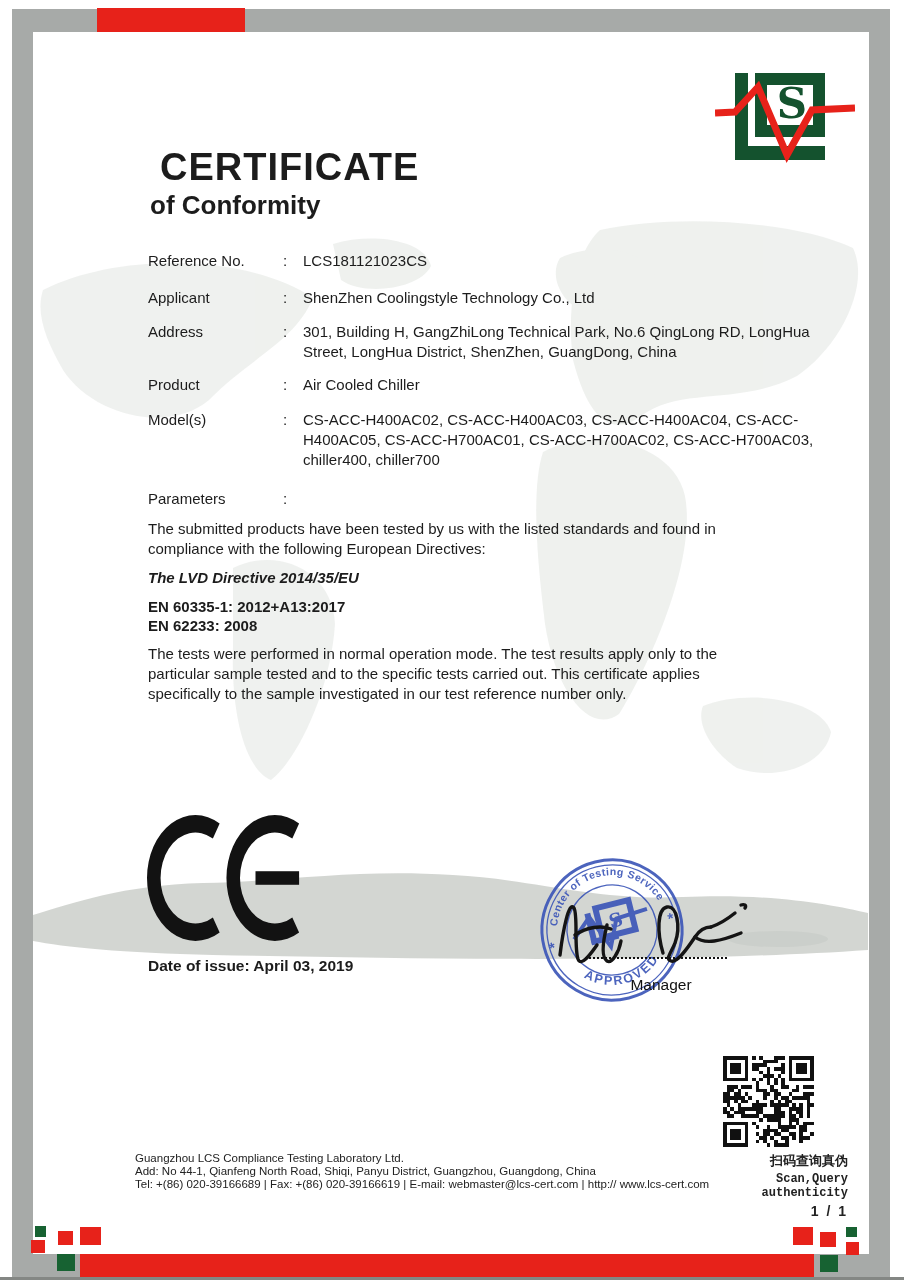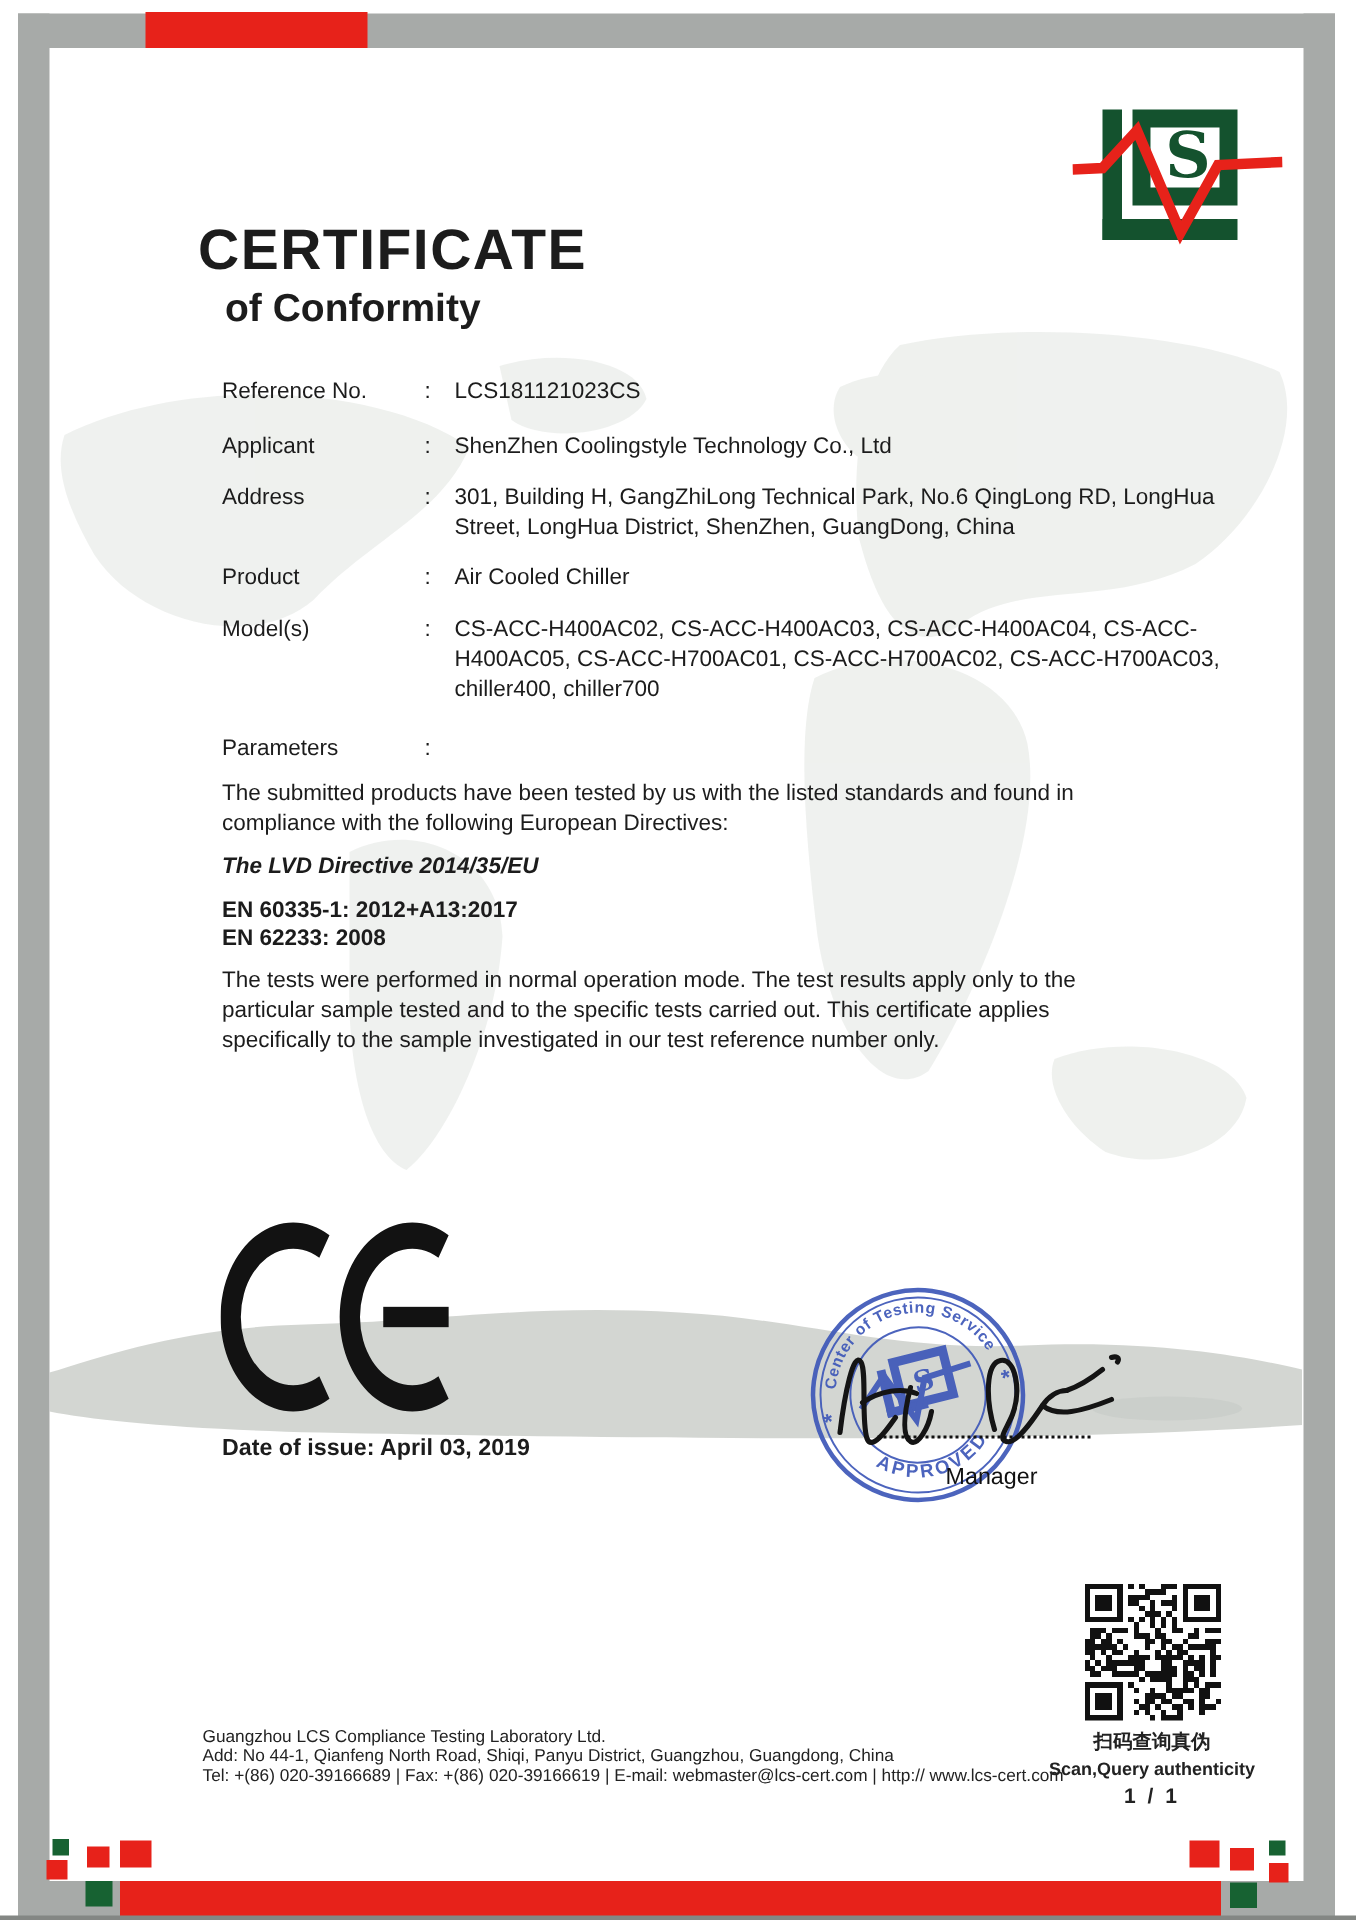--- a/index.html
+++ b/index.html
@@ -6,21 +6,21 @@
   .page{position:relative;width:904px;height:1280px;background:#fff;overflow:hidden;
         font-family:"Liberation Sans",sans-serif;color:#1c1c1c;}
   .abs{position:absolute;}
   
   .frame{position:absolute;background:var(--frame-gray);}
   .redseg{position:absolute;background:var(--accent-red);}
   .sq{position:absolute;}
   .sq.red{background:var(--accent-red);}
   .sq.green{background:var(--accent-green);}
   
-  .title-main{position:absolute;left:132px;top:146px;font-size:38px;font-weight:bold;letter-spacing:1px;}
+  .title-main{position:absolute;left:160px;top:146px;font-size:38px;font-weight:bold;letter-spacing:1px;}
   .title-sub{position:absolute;left:150px;top:190px;font-size:26px;font-weight:bold;}
   
   .fields{position:absolute;left:148px;top:251px;width:680px;}
   .frow{display:flex;align-items:flex-start;font-size:15px;font-weight:normal;line-height:20px;}
   .flabel{width:135px;flex:none;}
   .fcolon{width:20px;flex:none;}
   .fvalue{width:520px;flex:none;}
   .frow.r0{margin-bottom:17px;}
   .frow.r1{margin-bottom:14px;}
   .frow.r2{margin-bottom:13px;}
@@ -33,23 +33,23 @@
   .lvd{font-weight:bold;line-height:19px;margin-bottom:10px !important;font-style:italic;}
   .std{font-weight:bold;line-height:19px;}
   .std2{font-weight:bold;line-height:19px;margin-bottom:9px !important;}
   .p2{margin-bottom:4px !important;}
   .p3{margin-bottom:11px !important;}
   .date-line{position:absolute;left:148px;top:957px;font-size:15.5px;font-weight:bold;}
   .manager{position:absolute;left:596px;top:976px;width:130px;text-align:center;font-size:15.5px;color:#111;}
   .dotline{position:absolute;left:585px;top:957px;width:142px;border-bottom:2px dotted #111;}
   
   .footer-left{position:absolute;left:135px;top:1152px;font-size:11.5px;line-height:13px;color:#222;}
-  .footer-right{position:absolute;left:688px;top:1152px;width:160px;text-align:center;color:#222;}
+  .footer-right{position:absolute;left:688px;top:1152px;width:160px;text-align:right;color:#222;}
   .footer-right .zh{font-size:13px;font-weight:bold;}
-  .footer-right .en{font-size:12px;font-weight:bold;margin-top:2px;}
+  .footer-right .en{font-size:12px;font-weight:bold;margin-top:2px;font-family:Liberation Mono, monospace;}
   .footer-right .pg{font-size:14px;font-weight:bold;margin-top:3px;letter-spacing:2px;}
   .qr-box{position:absolute;left:723px;top:1056px;width:91px;height:91px;}
   svg{display:block;}
 </style>
 </head>
 <body>
 
 <div class="page">
 
   <svg class="abs" style="left:33px;top:220px;" width="835" height="750" viewBox="0 0 835 750">

